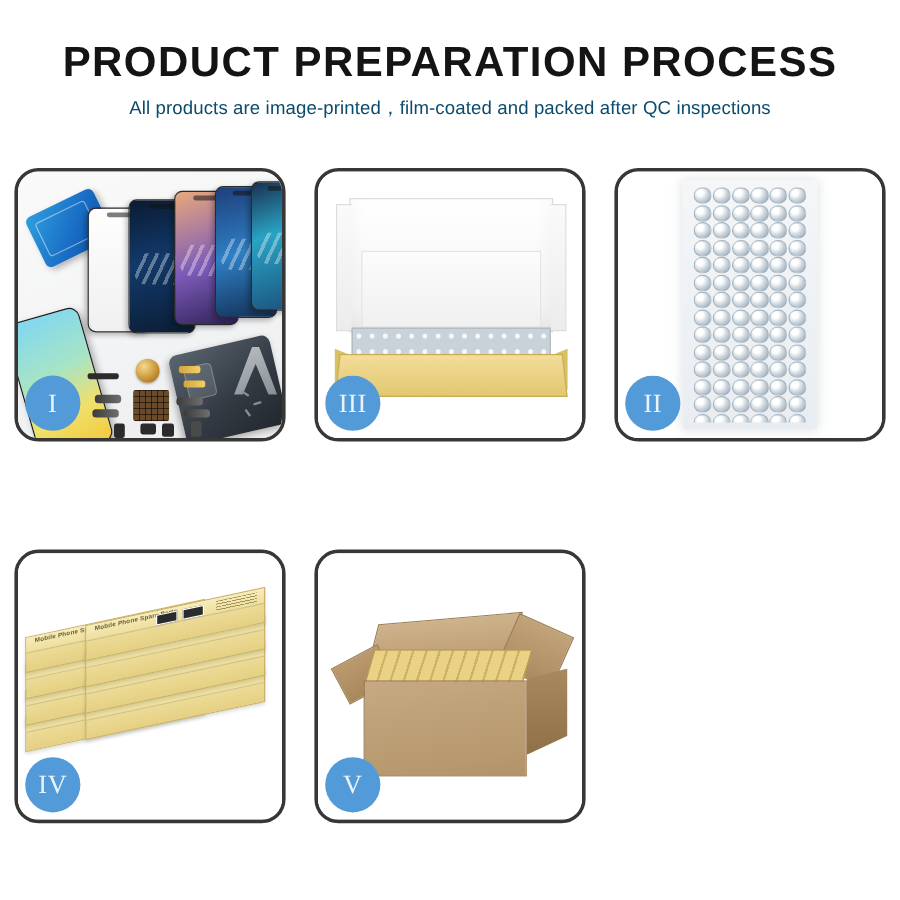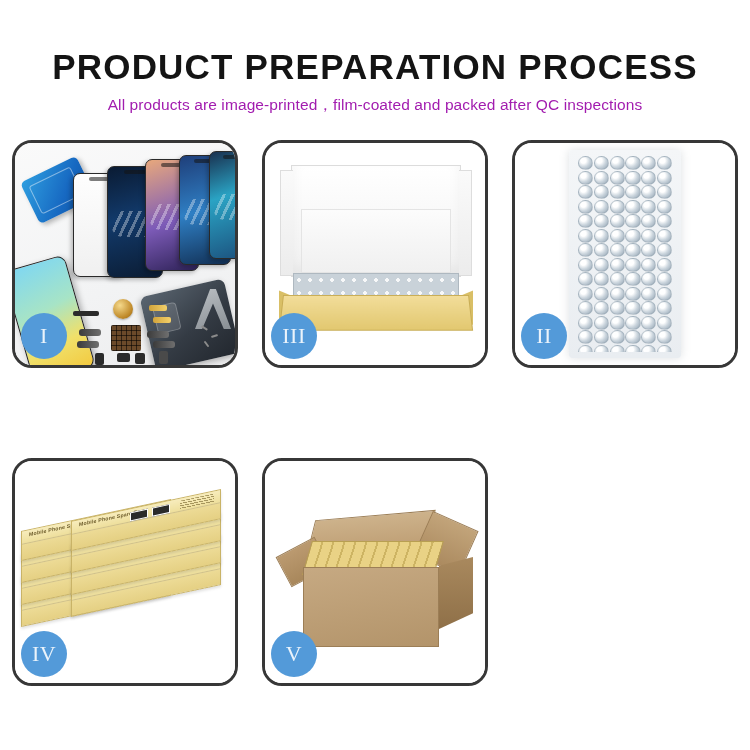--- a/index.html
+++ b/index.html
@@ -8,36 +8,36 @@
     width: 750px;
     height: 750px;
     background: #ffffff;
     font-family: "Liberation Sans", sans-serif;
     overflow: hidden;
   }
 
   .page { width: 750px; height: 750px; position: relative; background: #fff; }
 
   
-  .header { padding-top: 49px; text-align: center; }
+  .header { padding-top: 34px; text-align: center; }
 
   .title {
     font-size: 35px;
     font-weight: 700;
     letter-spacing: 1.2px;
     color: #141414;
     line-height: 1.05;
     font-family: "Liberation Sans", sans-serif;
   }
 
   .subtitle {
     margin-top: 9px;
     font-size: 15.5px;
     font-weight: 400;
-    color: #a21caf;
+    color: #0c4a6e;
     letter-spacing: 0.1px;
   }
 
   
   .grid {
     position: absolute;
     left: 12px;
     top: 140px;
     width: 726px;
     display: grid;

